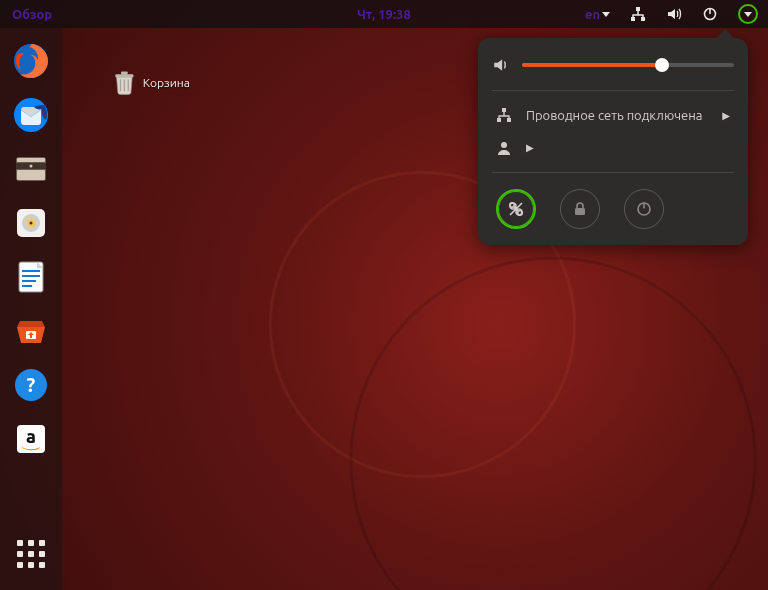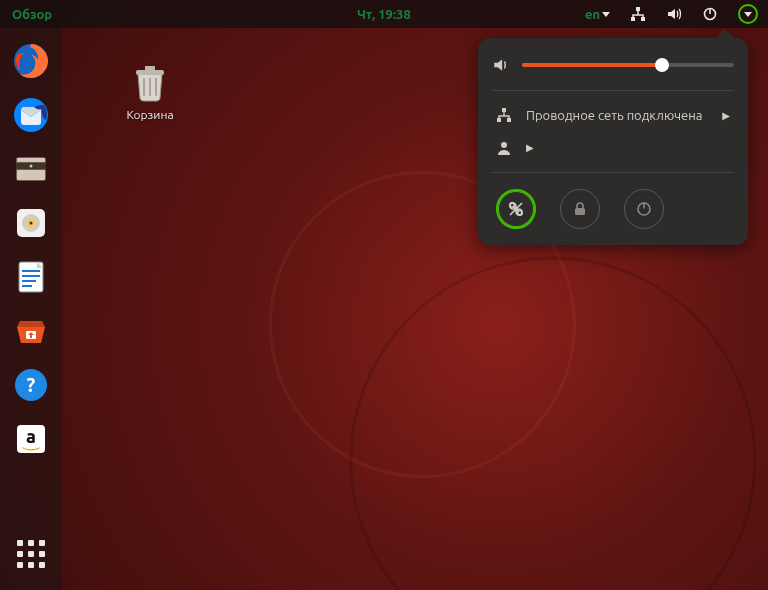--- a/index.html
+++ b/index.html
@@ -18,21 +18,21 @@
     background:
       radial-gradient(circle at 72% 78%, transparent 0 200px, rgba(0,0,0,0.15) 201px 203px, transparent 204px),
       radial-gradient(circle at 55% 55%, transparent 0 150px, rgba(255,120,80,0.08) 151px 153px, transparent 154px);
   }
   .topbar {
     position: absolute; top: 0; left: 0; right: 0;
     height: 28px;
     background: rgba(20,15,15,0.8);
     display: flex;
     align-items: center;
-    color: #15803d;
+    color: #4c1d95;
     font-size: 13px;
     font-weight: 600;
   }
   .topbar .activities { padding: 0 12px; cursor: pointer; }
   .topbar .clock { position: absolute; left: 50%; transform: translateX(-50%); }
   .topbar .right { margin-left: auto; display: flex; align-items: center; gap: 20px; padding-right: 10px; }
   .topbar .lang { display: flex; align-items: center; gap: 2px; cursor: pointer; }
   .tri-down {
     width: 0; height: 0; border-left: 4px solid transparent;
     border-right: 4px solid transparent; border-top: 5px solid #e8e6e3;
@@ -65,21 +65,21 @@
     margin-top: auto; margin-bottom: 12px;
     width: 48px; height: 48px;
     display: grid; grid-template-columns: repeat(3,6px);
     grid-template-rows: repeat(3,6px); gap: 5px;
     place-content: center; cursor: pointer;
   }
   .apps-btn span { width: 6px; height: 6px; background: #ece9e5; border-radius: 1px; }
   
   .desktop-icon {
     position: absolute; width: 80px;
-    display: flex; flex-direction: column; align-items: center; gap: 4px;
+    display: flex; align-items: center; gap: 4px;
     color: #f0ece8; font-size: 12px; text-align: center;
     text-shadow: 0 1px 2px rgba(0,0,0,.6);
     cursor: pointer;
   }
   .desktop-icon svg { width: 44px; height: 44px; }
   
   .popover {
     position: absolute; top: 38px; right: 20px;
     width: 270px;
     background: #2e2c2b;

